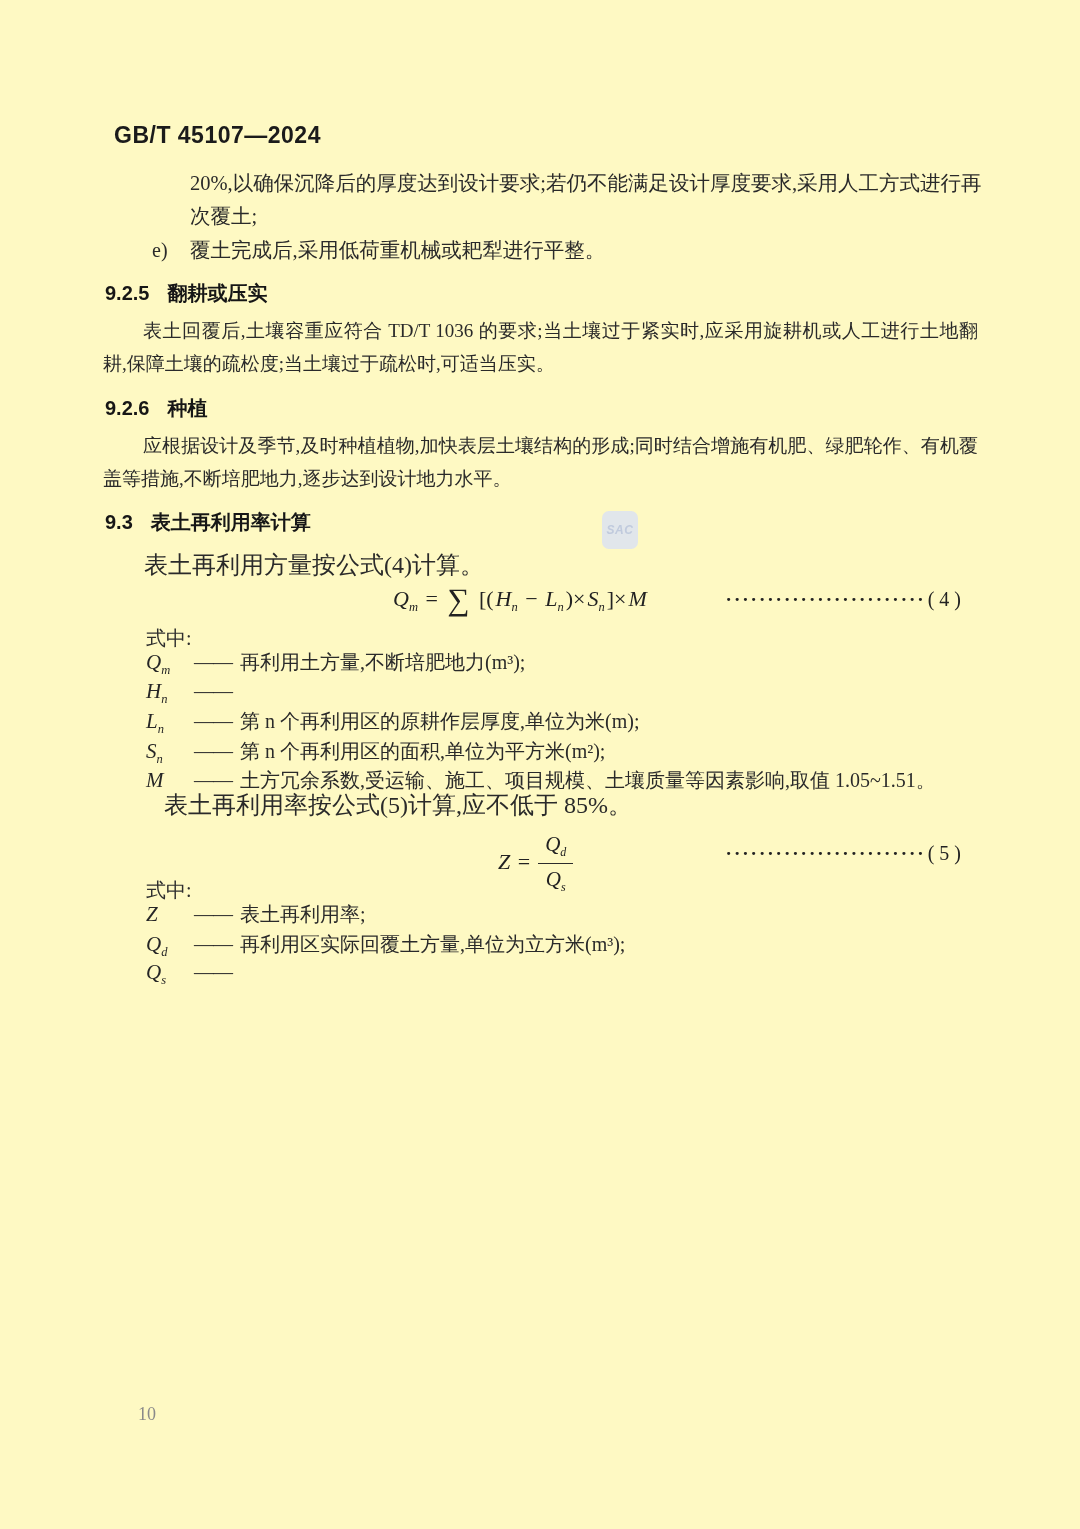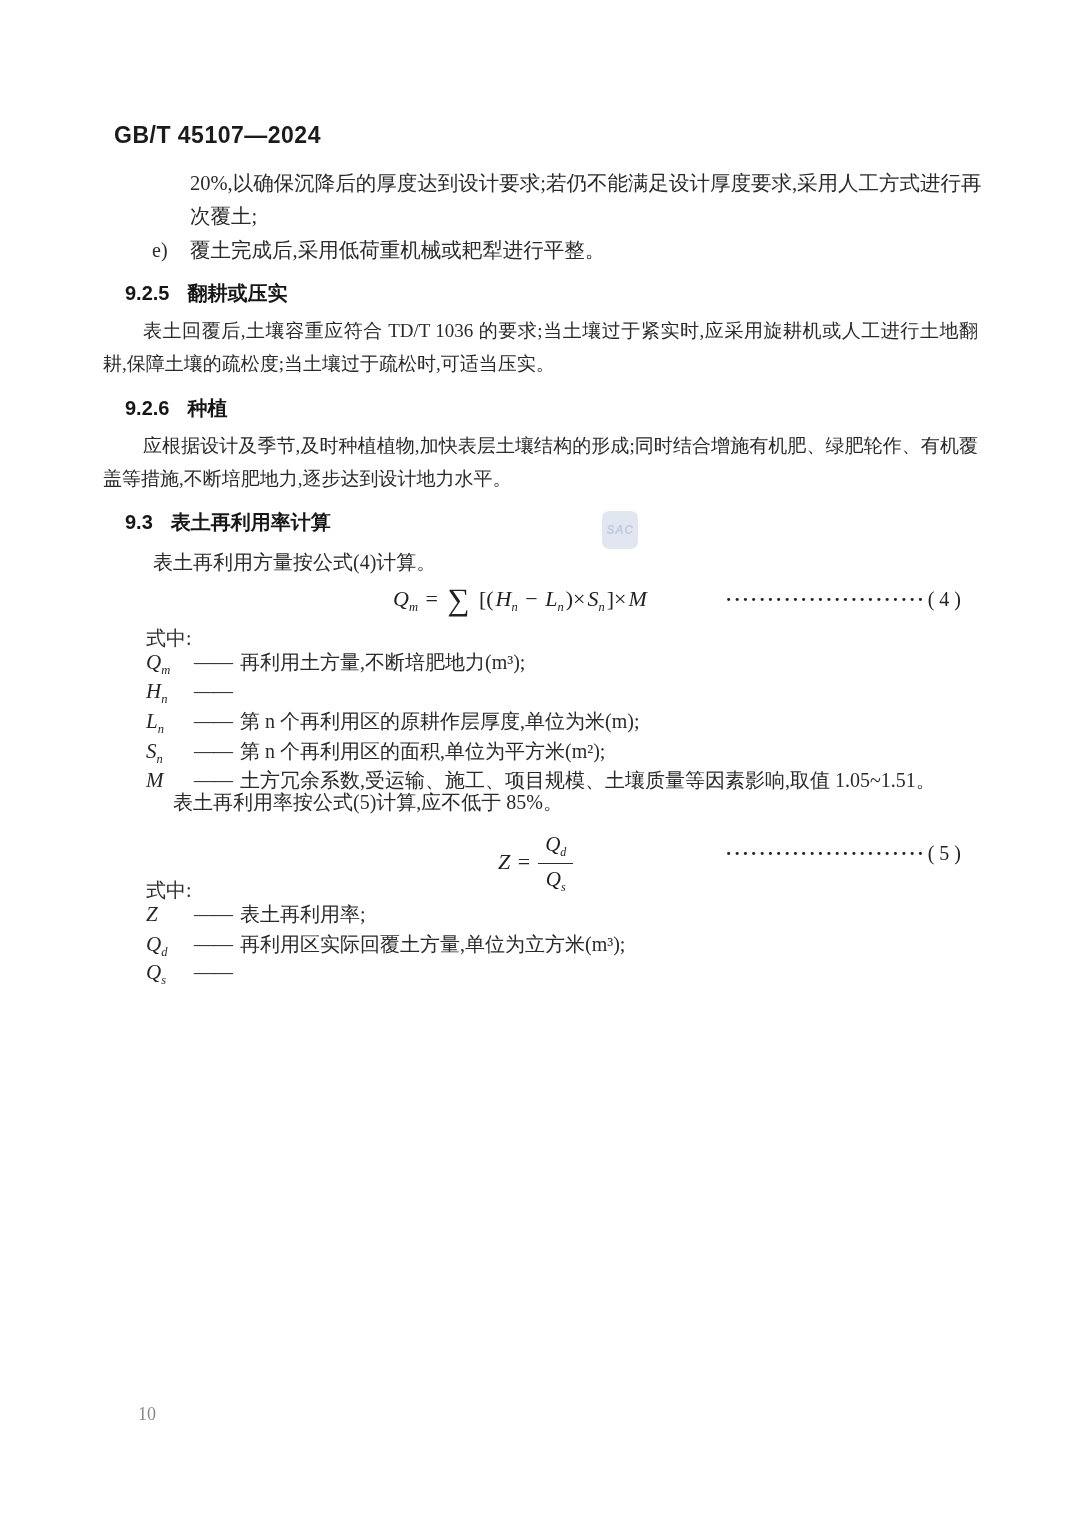--- a/index.html
+++ b/index.html
@@ -1,38 +1,38 @@
 <!DOCTYPE html>
 <html><head>
 <meta charset="utf-8">
 <style>
   html,body{margin:0;padding:0;background:#e9e9e9;}
   .page{
-    position:relative;width:1080px;height:1529px;background:#ffffff;
+    position:relative;width:1080px;height:1529px;background:#fef9c3;
     font-family:"Liberation Serif","DejaVu Serif",serif;color:#2e2e2e;
     overflow:hidden;margin:0 auto;
   }
   .abs{position:absolute;}
   
   .std-header{
     top:122px;left:114px;font-family:"Liberation Sans","DejaVu Sans",sans-serif;
     font-weight:bold;font-size:23px;letter-spacing:.5px;color:#1b1b1b;
   }
   
   .lc-line{font-size:20.5px;line-height:26px;color:#2a2a2a;}
   .lc-marker{display:inline-block;width:38px;font-size:20px;}
   
   .sec-h{font-family:"Liberation Sans","DejaVu Sans",sans-serif;font-weight:bold;
-         font-size:20px;color:#161616;margin-left:20px;}
+         font-size:20px;color:#161616;}
   .sec-h .num{margin-right:18px;}
   
   .para{left:103px;width:875px;font-size:19px;line-height:33px;
         text-indent:40px;text-align:justify;color:#2a2a2a;}
   
-  .intro{left:153px;font-size:20px;color:#2a2a2a;}
+  .intro{left:144px;font-size:24px;color:#2a2a2a;}
   
   .f-row{left:105px;right:105px;height:60px;}
   .f-expr{position:absolute;font-size:22px;color:#222;}
   .f-expr i{font-family:"Liberation Serif","DejaVu Serif",serif;font-style:italic;}
   .f-expr sub{font-size:12.5px;font-style:italic;}
   .sigma{font-size:31px;font-style:normal;vertical-align:-4px;padding:0 2px;}
   .rm{font-style:normal;padding:0 2px;}
   .f-leader{position:absolute;right:14px;font-size:20px;color:#222;white-space:nowrap;}
   .dots{letter-spacing:2px;font-weight:bold;font-size:19px;}
   .fnum{margin-left:2px;}

